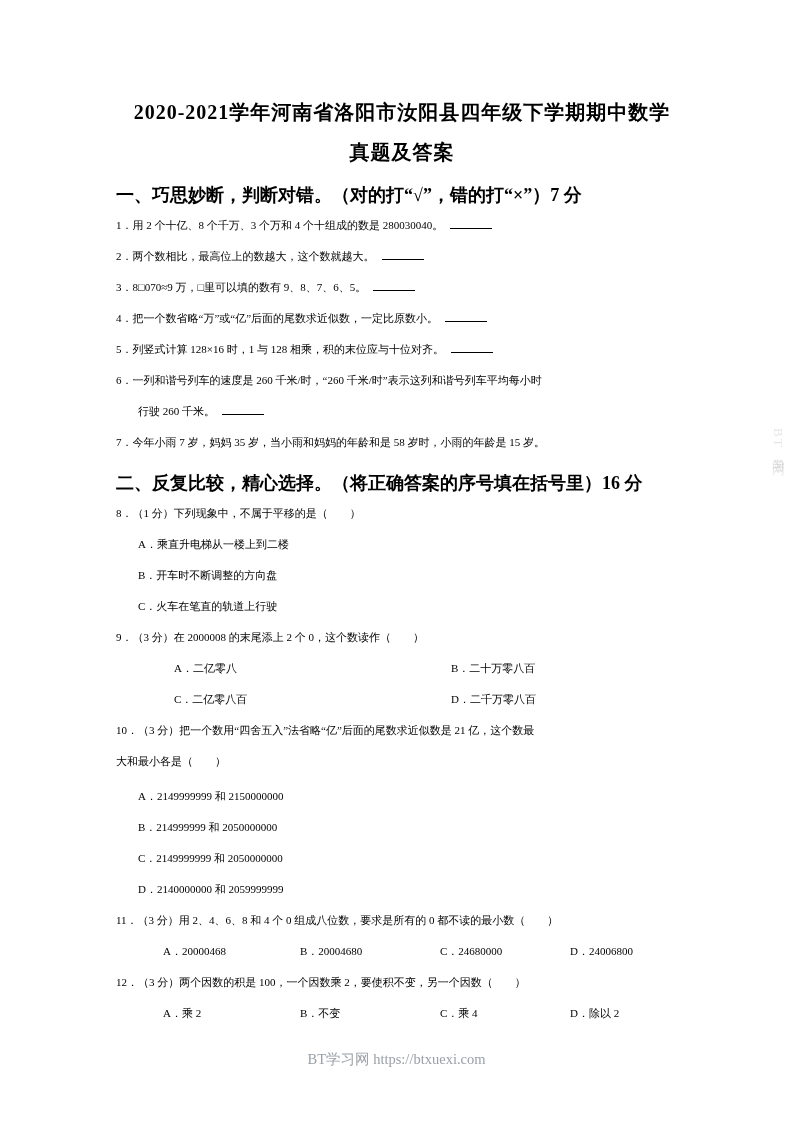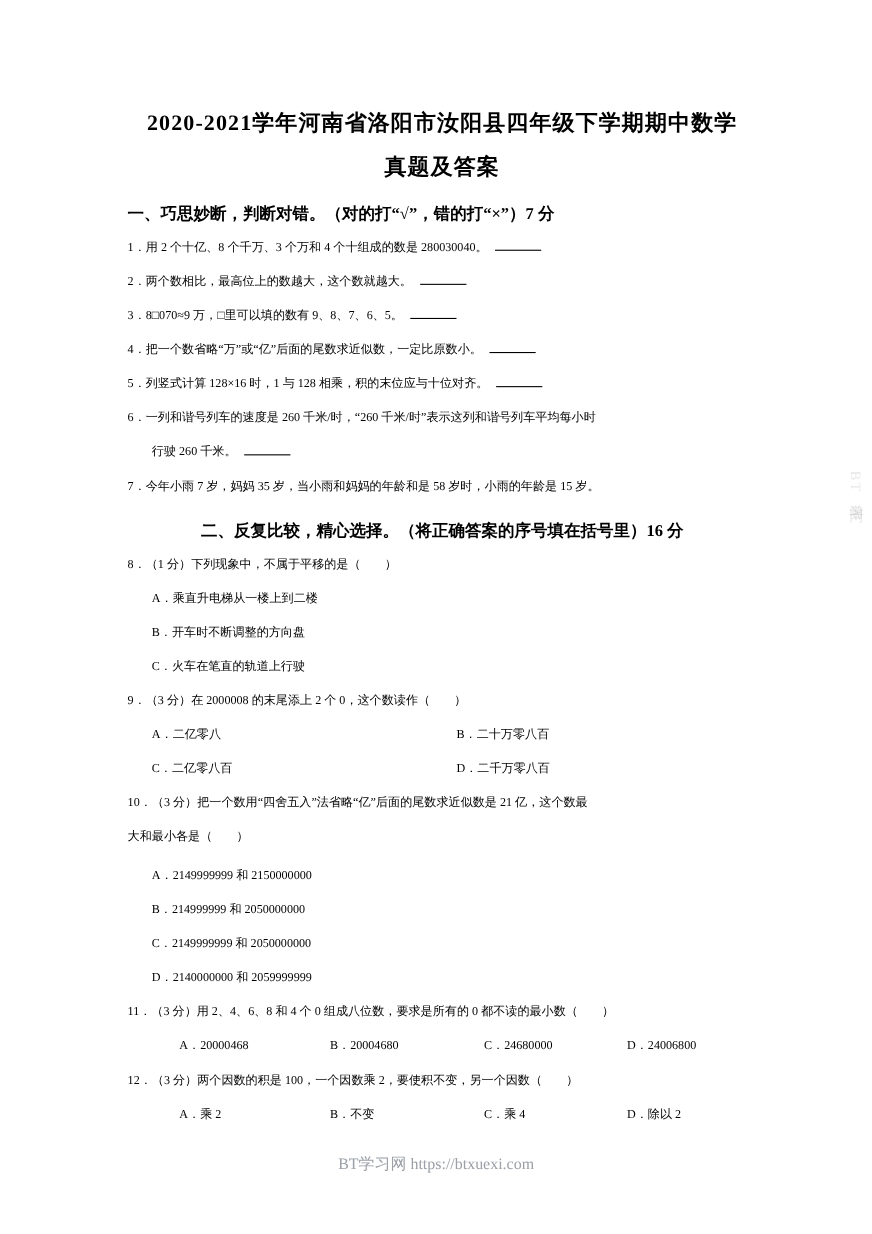--- a/index.html
+++ b/index.html
@@ -17,42 +17,42 @@
   .content {
     position: absolute;
     left: 116px;
     top: 92px;
     width: 572px;
   }
   .title { text-align: center; font-weight: bold; font-size: 20px; }
   .title > div { line-height: 40px; letter-spacing: 1px; }
   .sec-heading {
     font-weight: bold;
-    font-size: 15px;
+    font-size: 18px;
     line-height: 30px;
     white-space: nowrap;
   }
   .h1 { margin-top: 8px; }
-  .h2 { margin-top: 10px; text-align: center; }
+  .h2 { margin-top: 10px; }
   .line {
     font-size: 11px;
     line-height: 31px;
     white-space: nowrap;
   }
   .indent { padding-left: 22px; }
   .blank {
     display: inline-block;
     width: 42px;
     height: 15px;
     border-bottom: 1px solid #000;
     margin-left: 7px;
     vertical-align: baseline;
   }
   .opt-grid-2 { display: flex; }
-  .opt-grid-2 > span:first-child { width: 277px; }
+  .opt-grid-2 > span:first-child { width: 277px; margin-left: 36px; }
   .opt-grid-4 { display: flex; }
   .opt-grid-4 > span:nth-child(1) { width: 137px; margin-left: 25px; }
   .opt-grid-4 > span:nth-child(2) { width: 140px; }
   .opt-grid-4 > span:nth-child(3) { width: 130px; }
   .q10opts { margin-top: 4px; }
   .footer {
     position: absolute;
     left: 0;
     right: 0;
     bottom: 26px;

